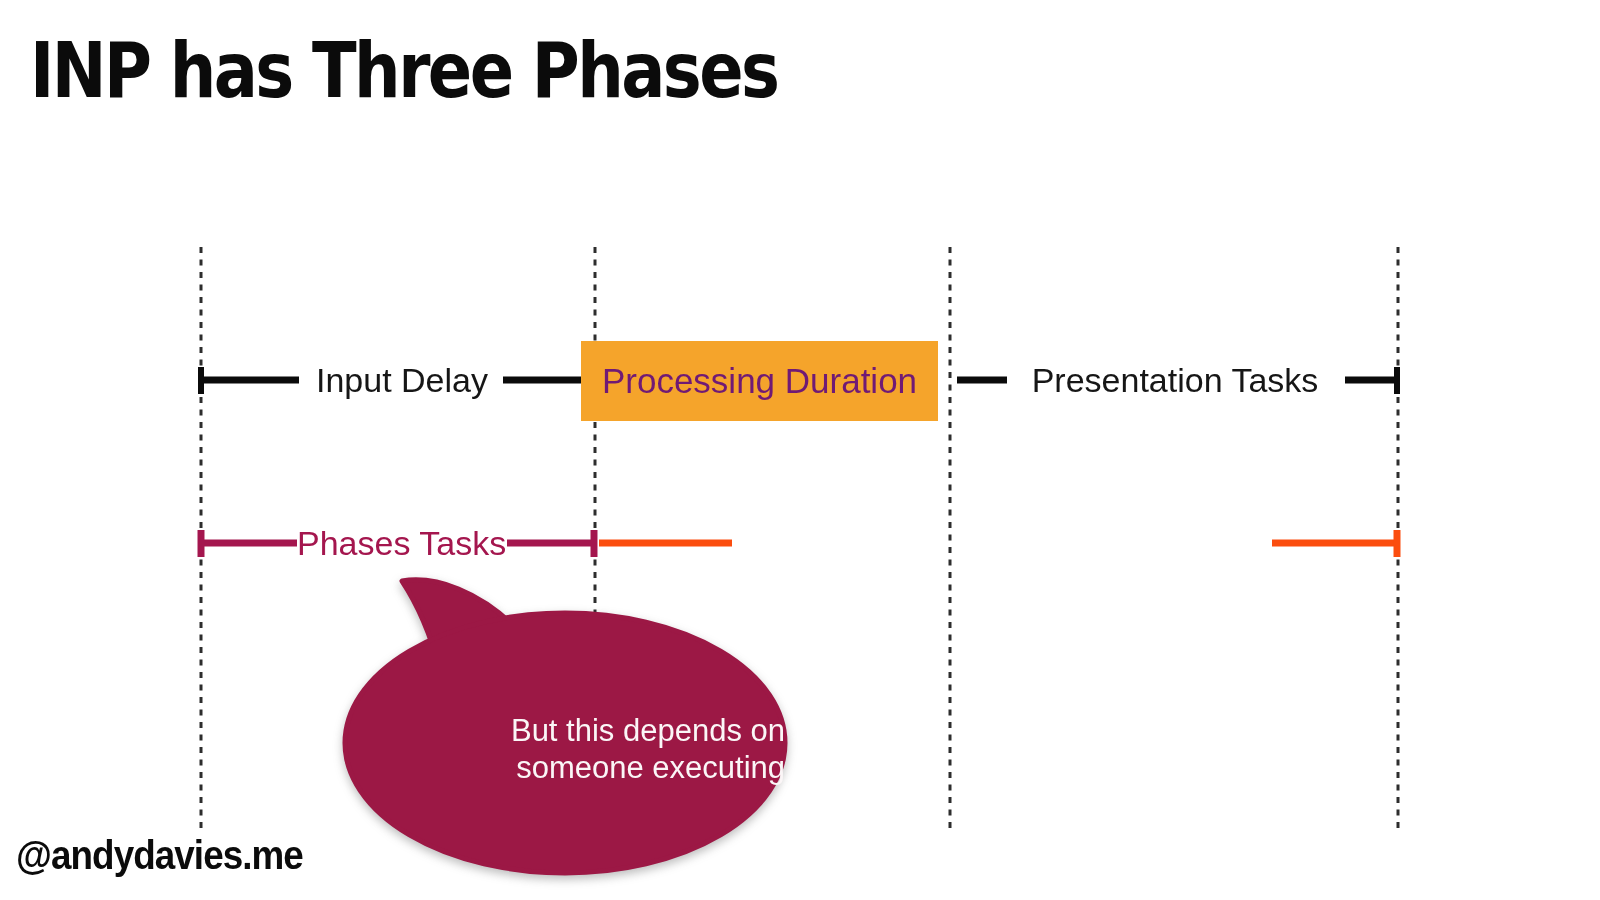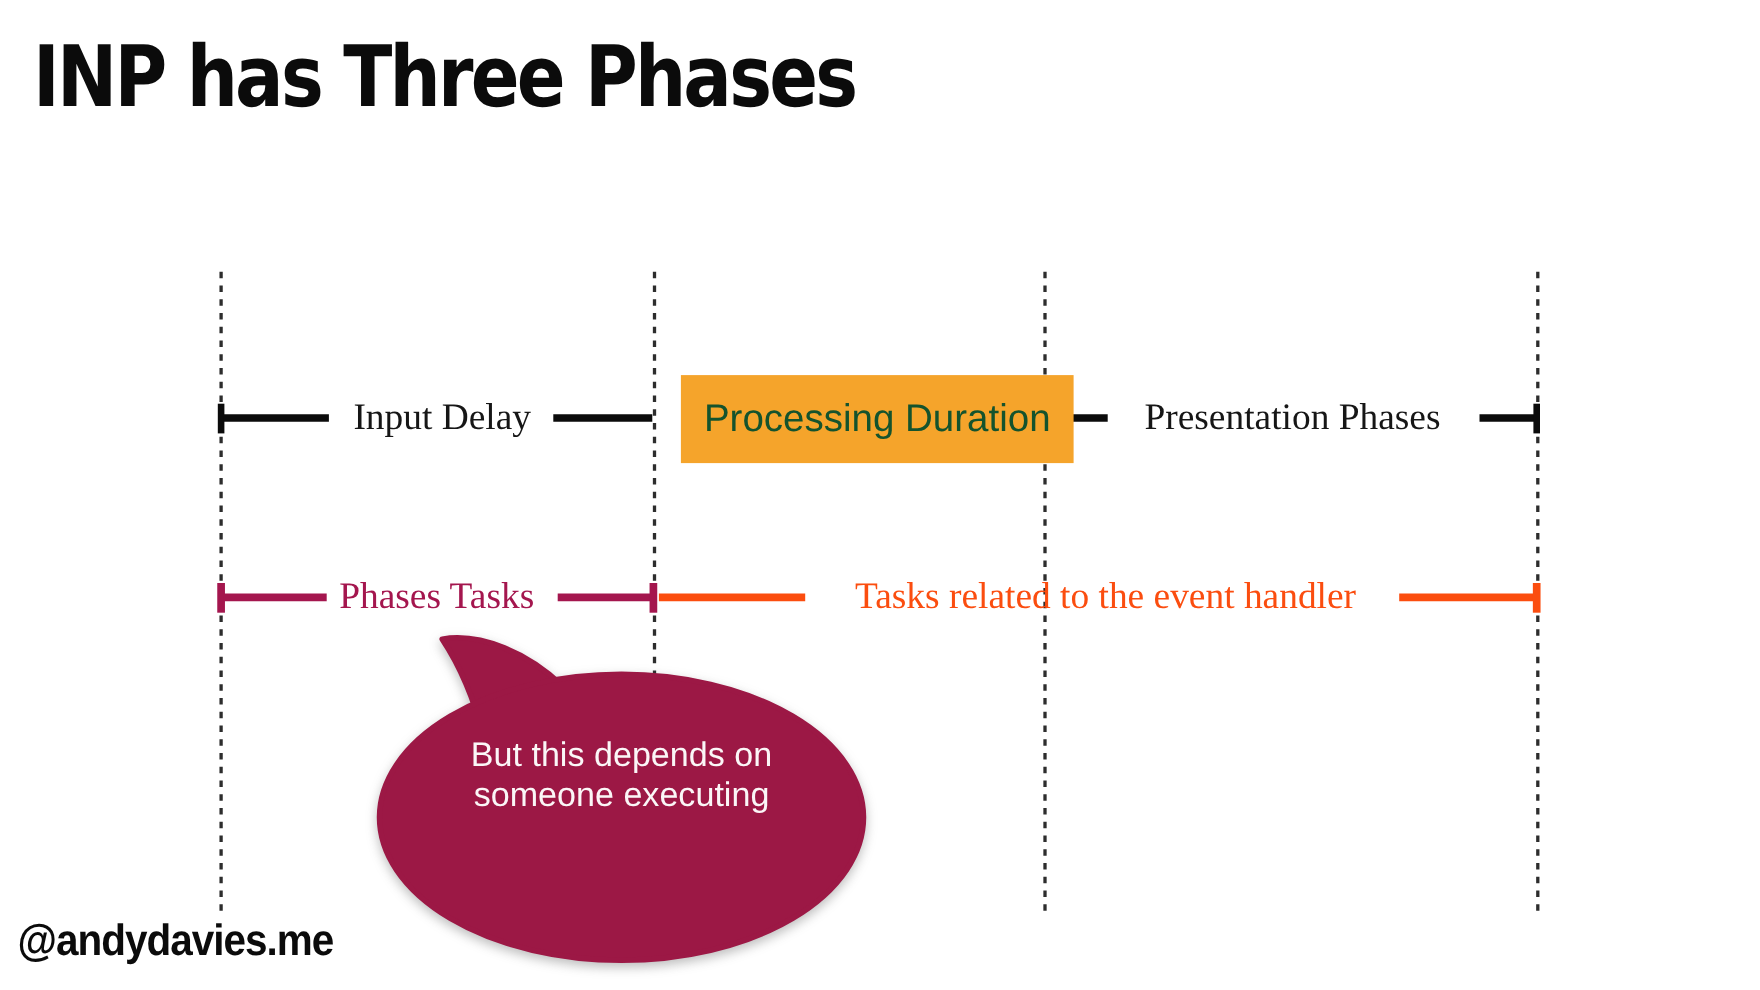--- a/index.html
+++ b/index.html
@@ -14,34 +14,34 @@
     letter-spacing:-3px;color:var(--ink,#0b0b0b);
     transform:scaleX(.85);transform-origin:0 0;
   }
   .attribution{
     position:absolute;left:16px;top:833px;white-space:nowrap;
     font-weight:bold;font-size:40px;letter-spacing:-1px;color:var(--ink,#0b0b0b);
     transform:scaleX(.92);transform-origin:0 0;
   }
   .lbl{
     position:absolute;font-size:34px;line-height:36px;text-align:center;
-    color:var(--label,#161616);white-space:nowrap;font-family:Liberation Serif, serif;
+    color:var(--label,#161616);white-space:nowrap;
   }
   .lbl-input{left:302px;top:362px;width:200px;}
   .lbl-presentation{left:1025px;top:362px;width:300px;}
   .lbl-other{left:297px;top:525px;width:200px;color:var(--crimson,#A4164E);}
   .lbl-event{left:750px;top:525px;width:510px;color:var(--orange-line,#FB4D0F);}
   .proc-box{
-    position:absolute;left:619px;top:341px;width:357px;height:80px;
+    position:absolute;left:581px;top:341px;width:357px;height:80px;
     background:var(--orange-box,#F5A42B);
     display:flex;align-items:center;justify-content:center;
-    font-size:35px;color:#14532d;white-space:nowrap;
+    font-size:35px;color:#701a75;white-space:nowrap;
   }
   .bubble-text{
-    position:absolute;left:345px;top:667px;width:440px;text-align:center;
+    position:absolute;left:345px;top:712px;width:440px;text-align:right;
     font-size:31px;line-height:37px;color:var(--bubble-text,#FBF6F7);
   }
   
   .dash{stroke:var(--dash,#2d2d2d);stroke-width:3;stroke-dasharray:6 6.5;fill:none;}
   .ink-seg{stroke:var(--ink,#0b0b0b);stroke-width:7;}
   .ink-cap{stroke:var(--ink,#0b0b0b);stroke-width:6;}
   .crim-seg,.crim-cap{stroke:var(--crimson,#A4164E);stroke-width:7;}
   .org-seg,.org-cap{stroke:var(--orange-line,#FB4D0F);stroke-width:7;}
   .bubble-shape{
     fill:var(--bubble-fill,#9C1845);
@@ -80,24 +80,23 @@
       <path class="bubble-shape" d="M402,581 C438,575 480,594 512,624 L536,649 L440,670 C430,632 416,602 402,581 Z"></path>
       <ellipse class="bubble-shape" cx="565" cy="743" rx="220" ry="130"></ellipse>
     </g>
   </svg>
 
   <div class="proc-box">
     <span>Processing Duration</span>
   </div>
 
   <div class="lbl lbl-input">Input Delay</div>
-  <div class="lbl lbl-presentation">Presentation Phases</div>
+  <div class="lbl lbl-presentation">Presentation Tasks</div>
 
   <div class="lbl lbl-other">Phases Tasks</div>
-  <div class="lbl lbl-event">Tasks related to the event handler</div>
 
   <div class="bubble-text">
     <div>But this depends on</div>
     <div>someone executing</div>
   </div>
 
   <div class="title">INP has Three Phases</div>
   <div class="attribution">@andydavies.me</div>
 
 </div>

